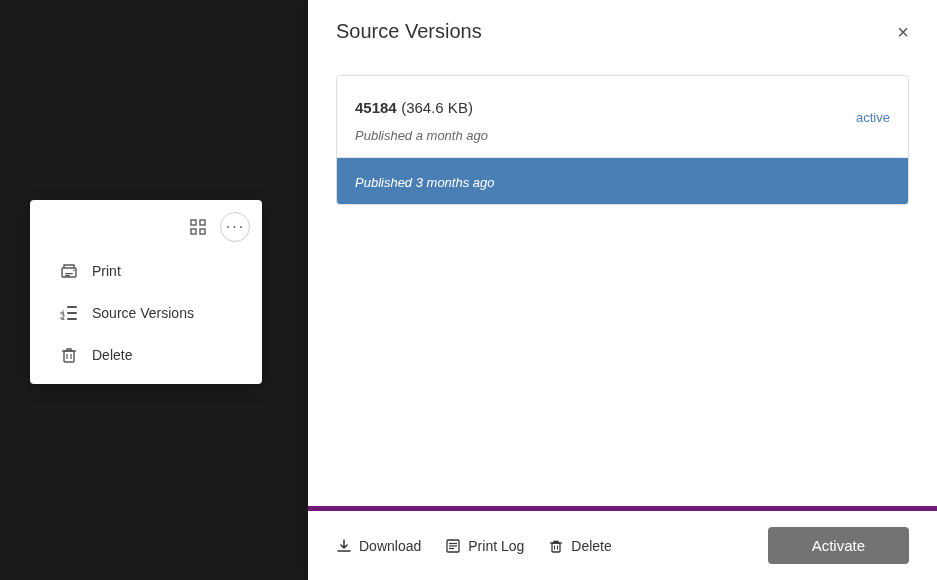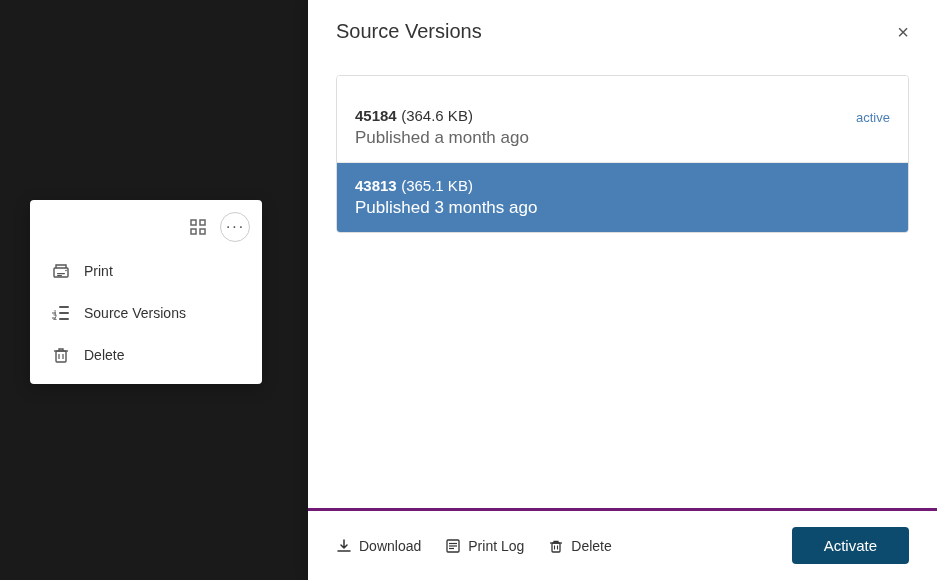--- a/index.html
+++ b/index.html
@@ -63,21 +63,21 @@
       cursor: pointer;
       color: #555;
       font-size: 14px;
       letter-spacing: 1px;
     }
 
     .menu-item {
       display: flex;
       align-items: center;
       gap: 12px;
-      padding: 10px 20px;
+      padding: 10px 28px;
       cursor: pointer;
       color: #333;
       font-size: 14px;
     }
 
     .menu-icon {
       width: 22px;
       height: 22px;
       display: flex;
       align-items: center;
@@ -147,21 +147,21 @@
       background: #fff;
     }
 
     .version-item.selected-row {
       background: #4a7fb5;
     }
 
     .version-item-top {
       display: flex;
       justify-content: space-between;
-      align-items: flex-end;
+      align-items: center;
     }
 
     .version-number {
       font-size: 15px;
       font-weight: 700;
       color: #333;
     }
 
     .version-item.selected-row .version-number {
       color: #fff;
@@ -179,60 +179,61 @@
     }
 
     .version-badge {
       font-size: 13px;
       color: #4a7fb5;
       font-weight: 500;
       margin-top: 20px;
     }
 
     .version-date {
-      font-size: 17px;
+      font-size: 13px;
       color: #666;
+      font-style: italic;
       margin-top: 3px;
     }
 
     .version-item.selected-row .version-date {
       color: #ffffff;
     }
 
     
     .modal-footer {
       padding: 16px 28px;
       display: flex;
       align-items: center;
       gap: 24px;
-      border-top: 3px solid #701a75;
+      border-top: 5px solid #701a75;
     }
 
     .footer-action {
       display: flex;
       align-items: center;
       gap: 7px;
       font-size: 14px;
       color: #333;
       cursor: pointer;
       background: none;
       border: none;
       padding: 0;
     }
 
     .footer-spacer {
       flex: 1;
     }
 
     .btn-activate {
-      background: #0c4a6e;
+      background: #737373;
       color: #fff;
       border: none;
       border-radius: 4px;
-      padding: 10px 32px;
+      padding: 10px 44px;
       font-size: 15px;
       font-weight: 500;
       cursor: pointer;
     }
   </style>
 </head>
 <body>
 
 <div class="bg-dark"></div>
 
@@ -307,26 +308,20 @@
           <div>
             <span class="version-number">45184</span>
             <span class="version-size">(364.6 KB)</span>
           </div>
           <span class="version-badge">active</span>
         </div>
         <div class="version-date">Published a month ago</div>
       </div>
 
       <div class="version-item selected-row">
-        <div class="version-item-top">
-          <div>
-            <span class="version-number">43813</span>
-            <span class="version-size">(365.1 KB)</span>
-          </div>
-        </div>
         <div class="version-date">Published 3 months ago</div>
       </div>
 
     </div>
   </div>
 
   <div class="modal-footer">
     <button class="footer-action">
       <svg width="16" height="16" viewBox="0 0 16 16" fill="none">
         <path d="M8 2v8M5 7l3 3 3-3" stroke="#333" stroke-width="1.5" stroke-linecap="round" stroke-linejoin="round"></path>

